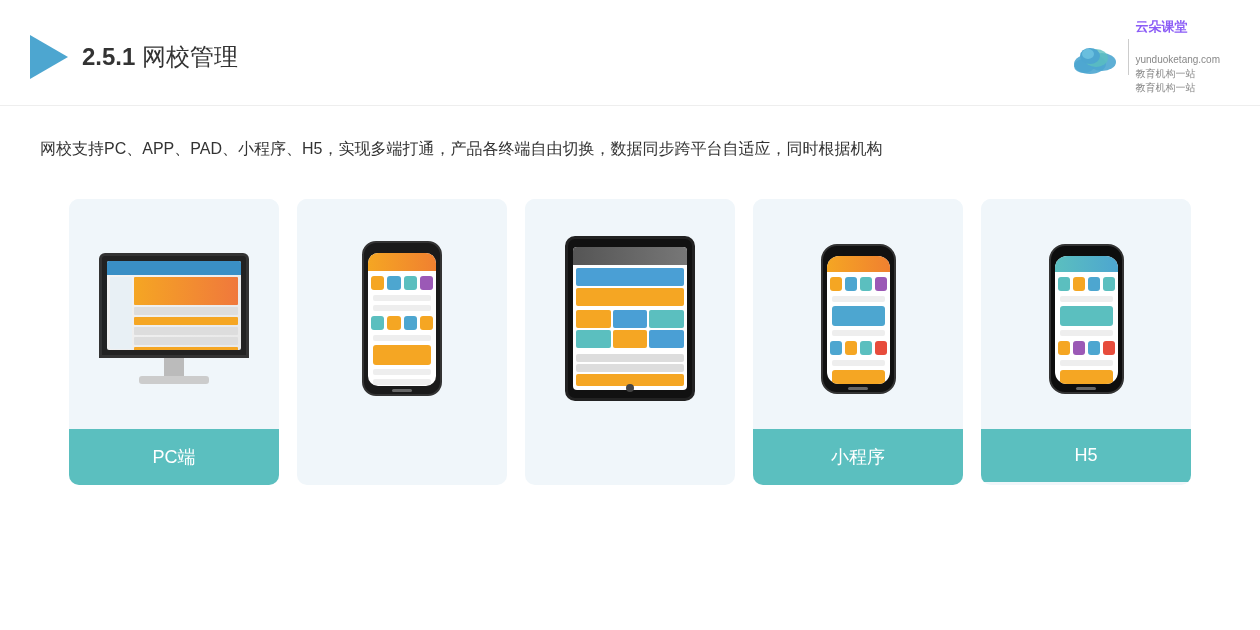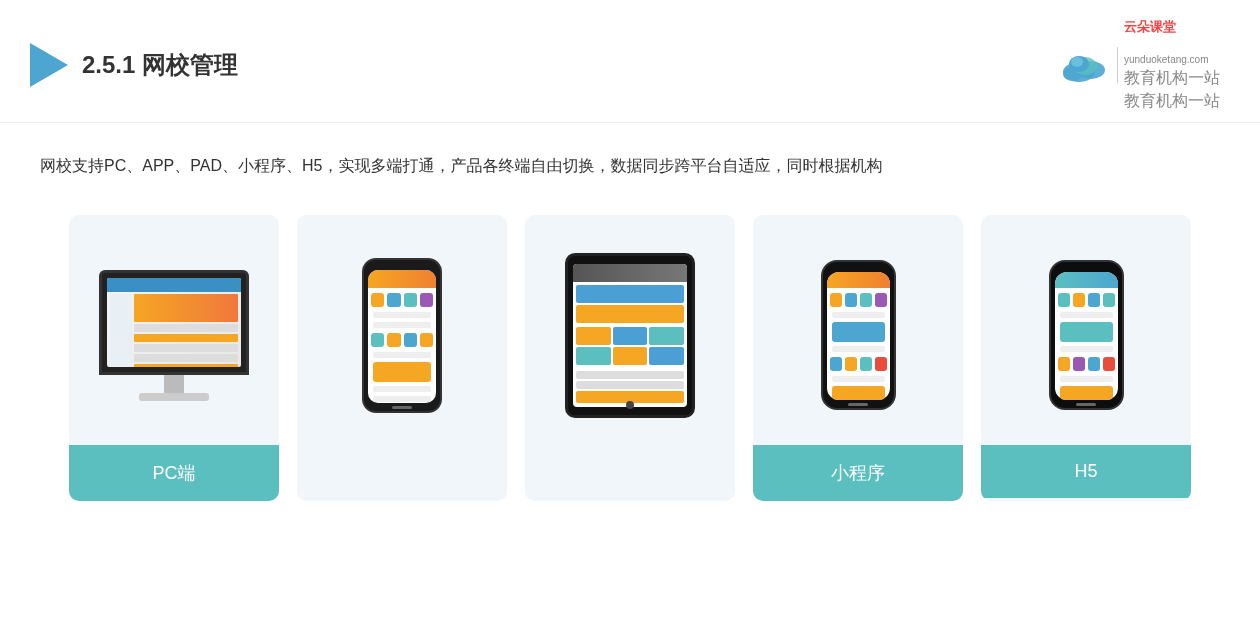--- a/index.html
+++ b/index.html
@@ -32,51 +32,51 @@
       border-bottom: 22px solid transparent;
       border-left: 38px solid #4da6d0;
     }
 
     .page-title {
       font-size: 24px;
       color: #333;
     }
 
     .page-title strong {
-      font-weight: bold;
+      font-weight: normal;
     }
 
     .brand-logo {
       display: flex;
       align-items: center;
       gap: 8px;
     }
 
     .brand-text {
       display: flex;
       flex-direction: column;
       font-size: 11px;
       color: #555;
       line-height: 1.4;
     }
 
     .brand-name {
       font-size: 13px;
-      color: #ef4444;
+      color: #8b5cf6;
       font-weight: bold;
     }
 
     .brand-domain {
       font-size: 10px;
       color: #888;
       margin-top: 17px;
     }
 
     .brand-tagline {
-      font-size: 16px;
+      font-size: 10px;
       color: #888;
     }
 
     .description {
       padding: 28px 52px 14px 40px;
       font-size: 16px;
       color: #333;
       line-height: 1.9;
     }
 

